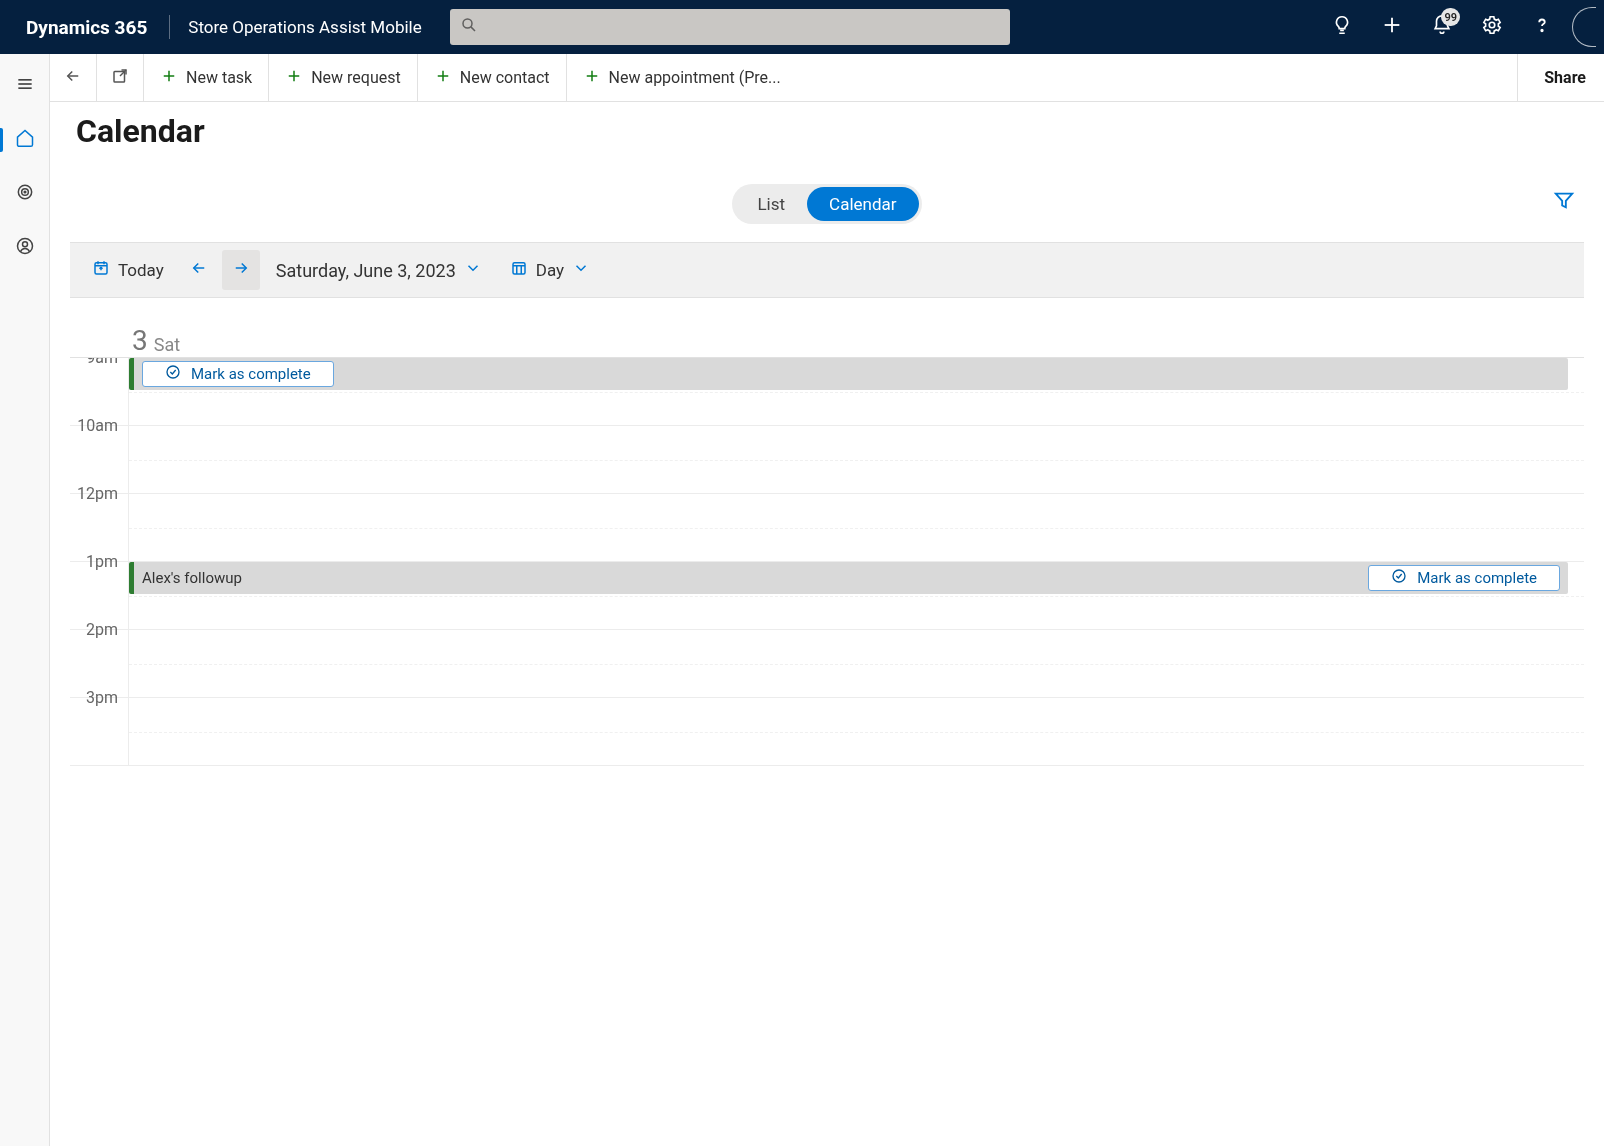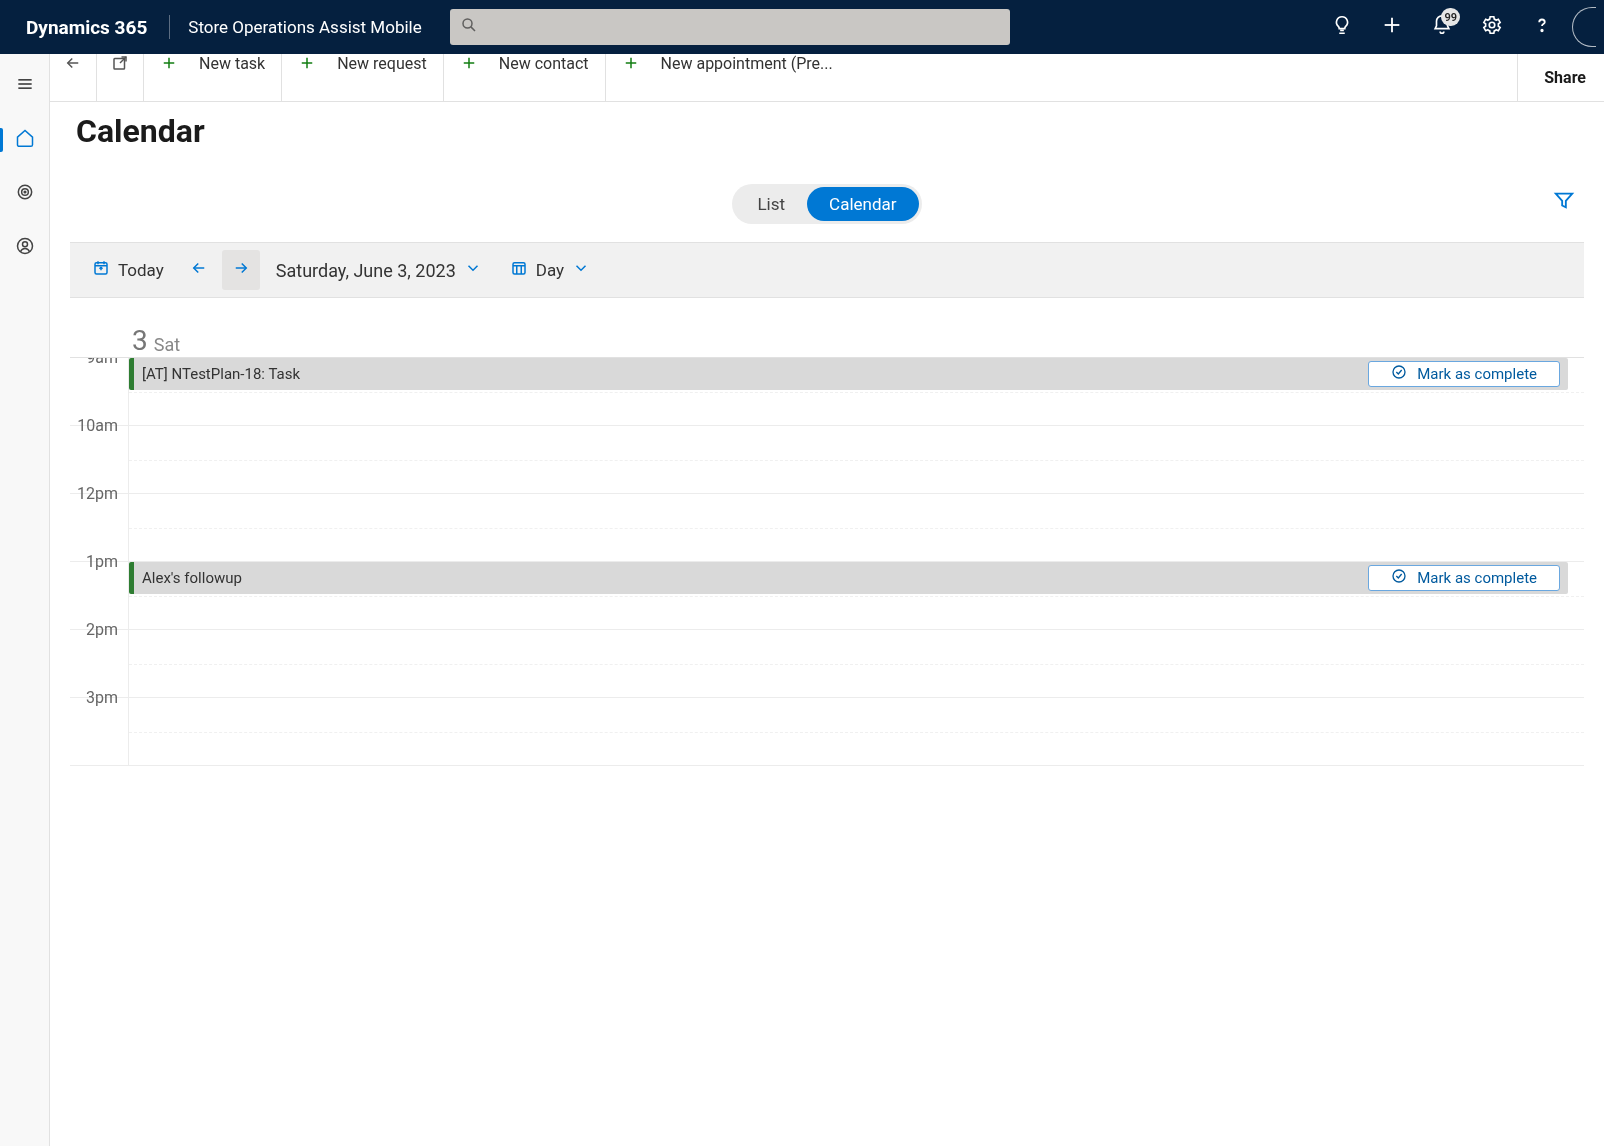--- a/index.html
+++ b/index.html
@@ -73,22 +73,22 @@
   .rail-btn.active{color:var(--blue);}
 
   .main{flex:1;display:flex;flex-direction:column;min-width:0;background:var(--bg);}
 
   
   .cmdbar{
     height:48px;border-bottom:1px solid var(--border);display:flex;align-items:stretch;
     background:#fff;
   }
   .cmd-cell{
-    display:flex;justify-content:center;border-right:1px solid var(--border);
-    padding:0 16px;color:#333;cursor:pointer;gap:21px;white-space:nowrap;font-size:16px;
+    display:flex;align-items:center;justify-content:center;border-right:1px solid var(--border);
+    padding:0 16px;color:#333;cursor:pointer;gap:8px;white-space:nowrap;font-size:16px;
   }
   .cmd-cell.icon-only{padding:0 14px;}
   .cmd-cell svg{width:18px;height:18px;}
   .plus{color:#107c10;}
   .cmdbar .spacer{flex:1;border-right:1px solid var(--border);}
   .share-cell{padding:16px 18px;display:flex;align-items:center;gap:8px;font-size:16px;cursor:pointer;font-weight:bold;}
   .share-cell svg{color:var(--blue);}
 
   
   .page-head{padding:10px 26px 4px;}
@@ -431,21 +431,20 @@
         <span class="num">3</span>
         <span class="dow">Sat</span>
       </div>
       <div class="cal-grid" id="cal-grid">
 
           <div class="hour-row">
             <div class="hour-label">9am</div>
             <div class="hour-cell">
               <div class="half"></div>
               <div class="event" style="top: 0px;">
-                <span class="title">[AT] NTestPlan-18: Task</span>
                 <button class="mark-btn">
                   <span><svg viewBox="0 0 24 24" fill="none" stroke="currentColor" stroke-width="2">
                       <circle cx="12" cy="12" r="9"></circle>
                       <polyline points="8 12 11 15 16 9"></polyline>
                     </svg></span>
                   <span>Mark as complete</span>
                 </button>
               </div>
             </div>
           </div>

